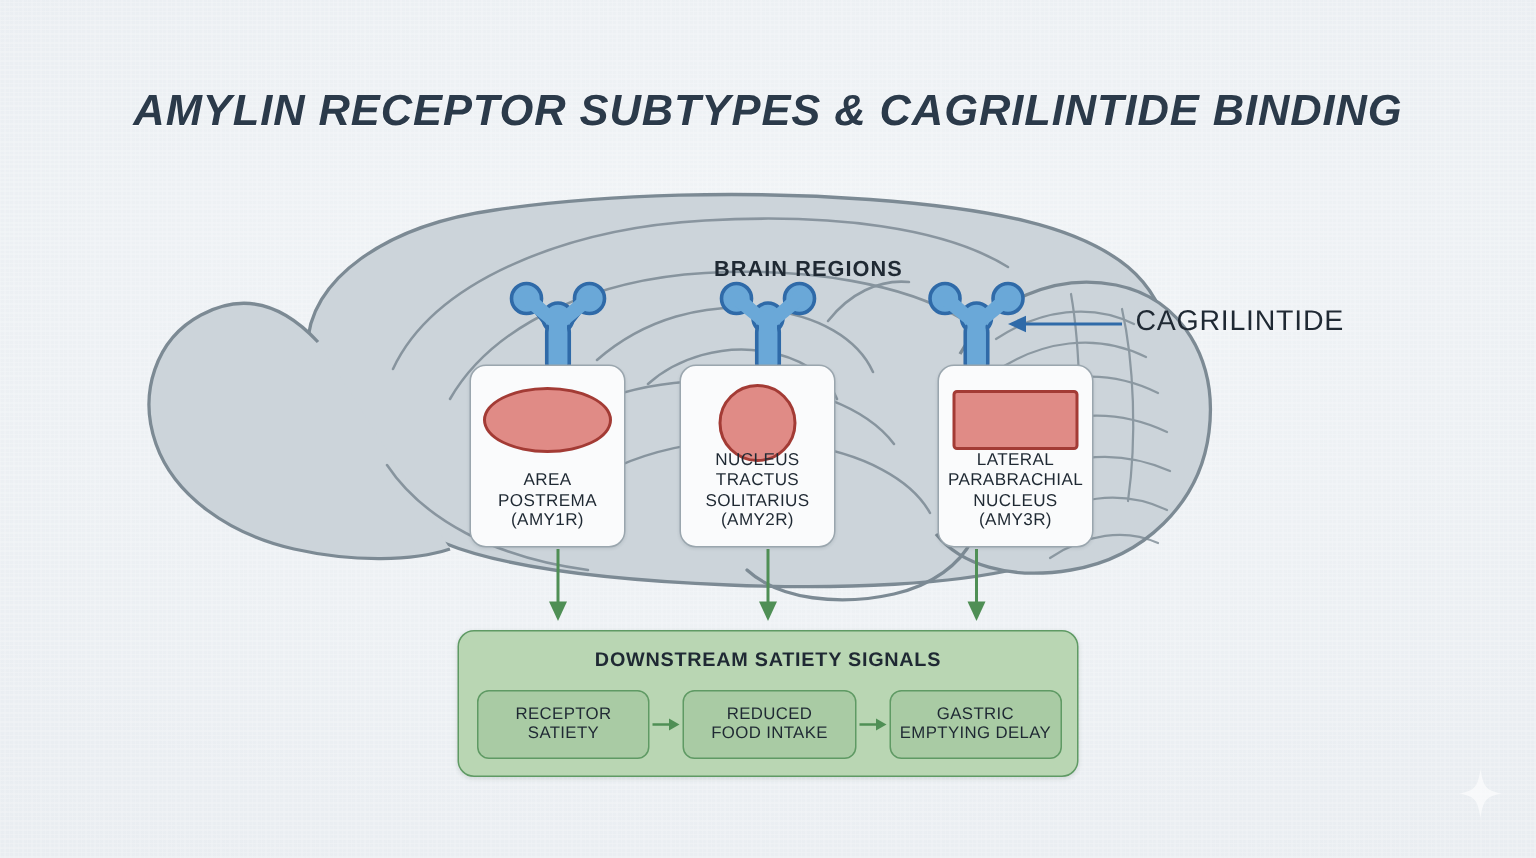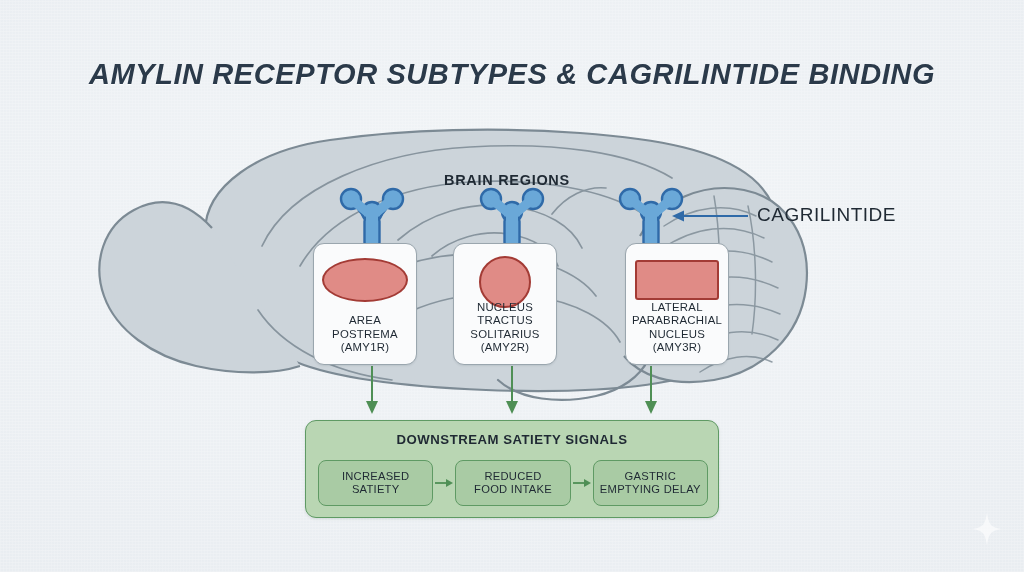--- a/index.html
+++ b/index.html
@@ -48,21 +48,21 @@
   }
 
   #art {
     position: absolute;
     left: 0;
     top: 0;
   }
 
   .brain-label {
     position: absolute;
-    left: 444px;
+    left: 476px;
     top: 172px;
     font-size: 14.5px;
     font-weight: bold;
     letter-spacing: .7px;
     color: #1f2933;
   }
 
   .cagri-label {
     position: absolute;
     left: 757px;
@@ -328,21 +328,21 @@
   </div>
   <div class="caption">LATERAL
 PARABRACHIAL
 NUCLEUS
 (AMY3R)</div>
 </div>
 
 <div class="downstream">
   <div class="ds-title">DOWNSTREAM SATIETY SIGNALS</div>
   <div class="ds-row">
-    <div class="ds-step">INCREASED
+    <div class="ds-step">RECEPTOR
 SATIETY</div>
     <svg class="ds-arrow" viewBox="0 0 22 20">
       <line x1="2" y1="10" x2="15" y2="10" stroke="#4f8f55" stroke-width="1.8"></line>
       <path d="M20,10 L13,6 L13,14 Z" fill="#4f8f55"></path>
     </svg>
     <div class="ds-step">REDUCED
 FOOD INTAKE</div>
     <svg class="ds-arrow" viewBox="0 0 22 20">
       <line x1="2" y1="10" x2="15" y2="10" stroke="#4f8f55" stroke-width="1.8"></line>
       <path d="M20,10 L13,6 L13,14 Z" fill="#4f8f55"></path>

